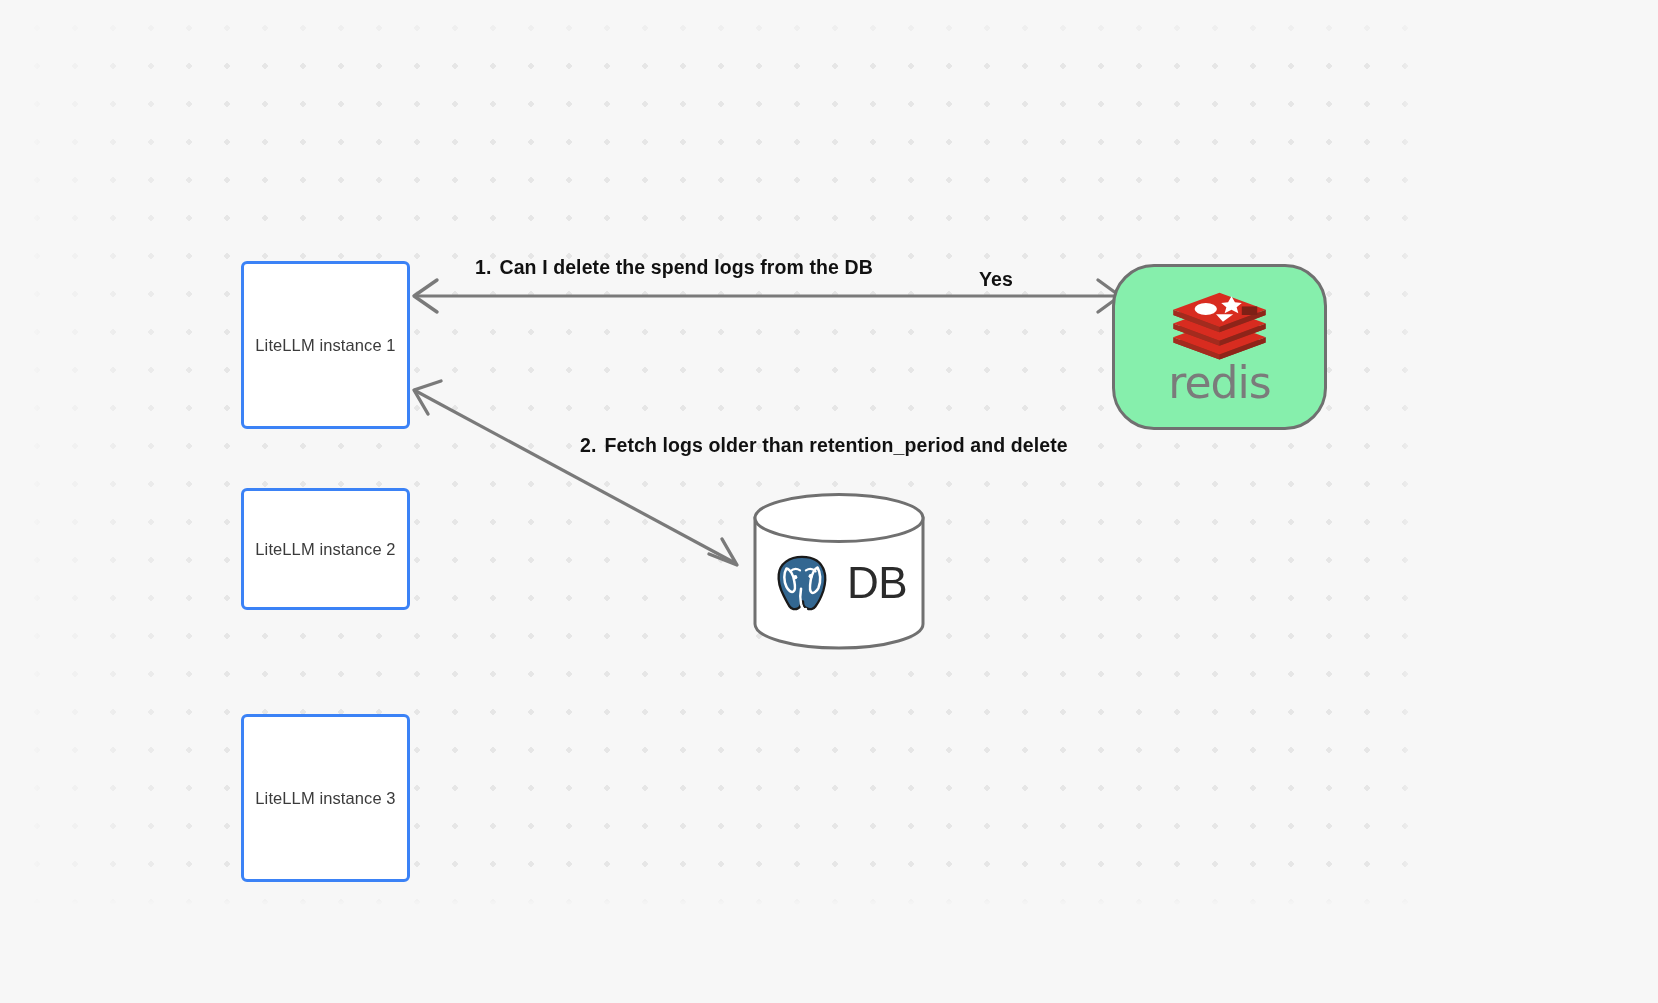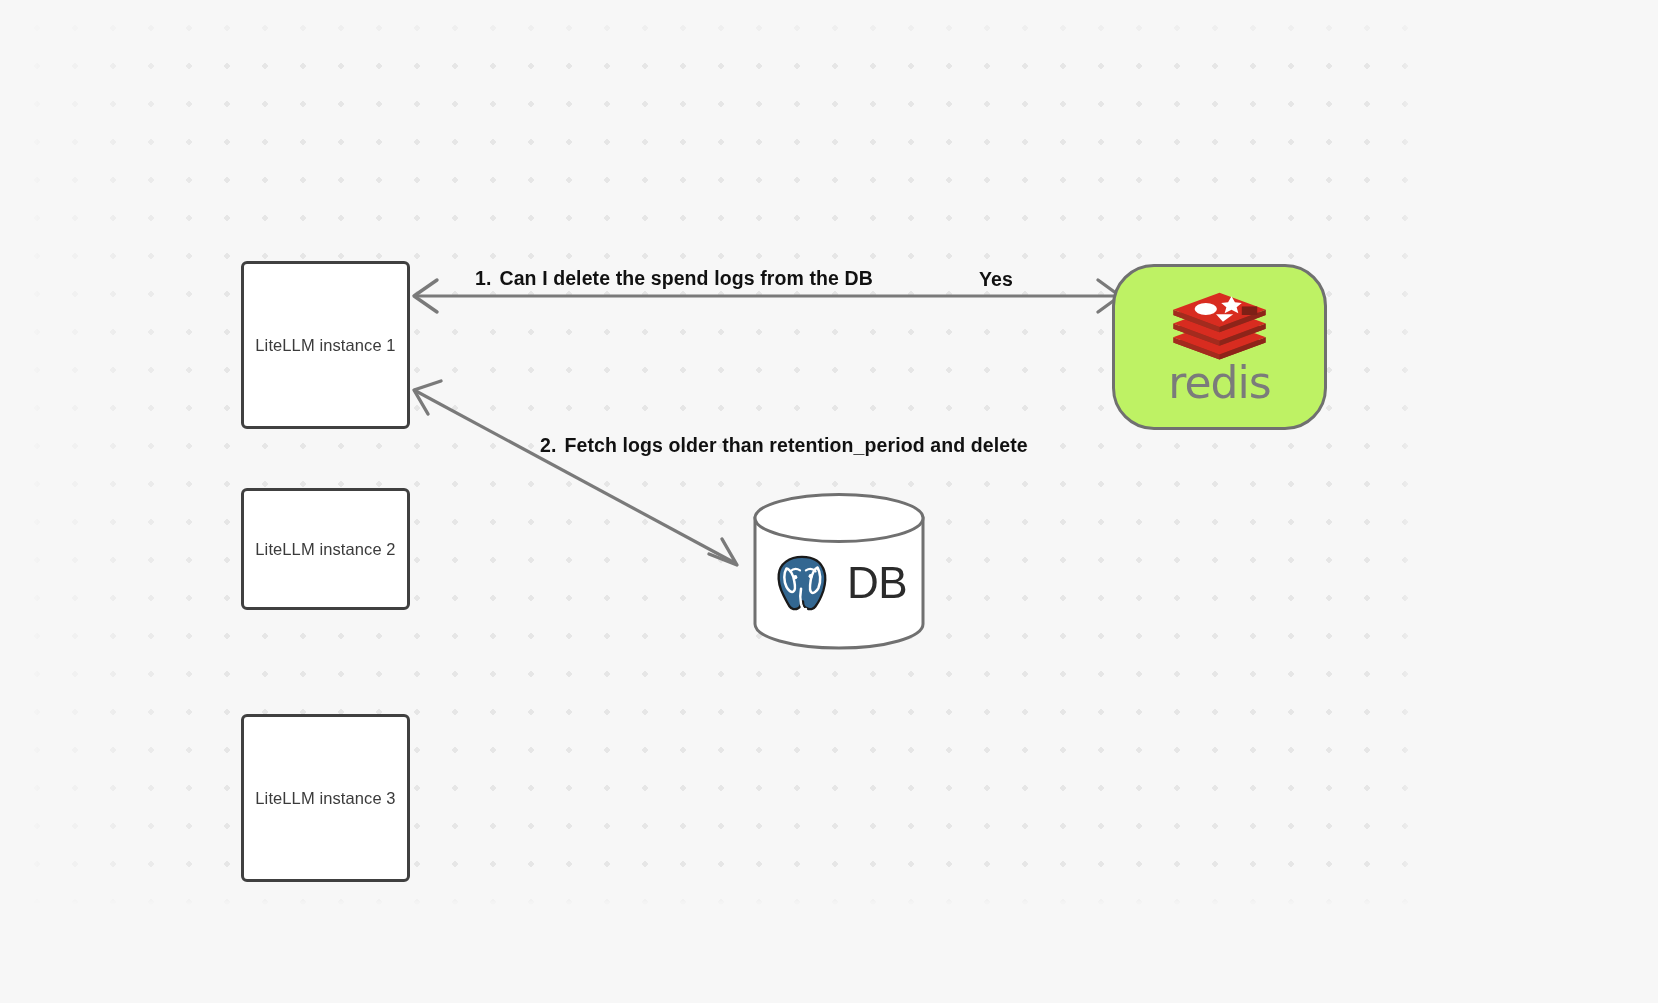--- a/index.html
+++ b/index.html
@@ -31,21 +31,21 @@
     mask-image: linear-gradient(to right, transparent 0px, #000 210px, #000 1400px, transparent 1420px),
                 linear-gradient(to bottom, transparent 0px, #000 62px, #000 890px, transparent 905px);
     mask-composite: intersect;
   }
 
   
   .node-box {
     position: absolute;
     box-sizing: border-box;
     background: #ffffff;
-    border: 3px solid #404040;
+    border: 3px solid #3b82f6;
     border-radius: 6px;
     display: flex;
     align-items: center;
     justify-content: center;
   }
   .node-label {
     font-size: 16.5px;
     color: #3b3b3b;
     font-family: "Liberation Sans", sans-serif;
     letter-spacing: 0.1px;
@@ -55,21 +55,21 @@
   #node-instance-1 { left: 241px; top: 261px;  width: 169px; height: 168px; }
   #node-instance-2 { left: 241px; top: 488px;  width: 169px; height: 122px; }
   #node-instance-3 { left: 241px; top: 714px;  width: 169px; height: 168px; }
 
   
   #node-redis {
     position: absolute;
     left: 1112px; top: 264px;
     width: 215px; height: 166px;
     box-sizing: border-box;
-    background: #bef264;
+    background: #86efac;
     border: 3px solid #707070;
     border-radius: 42px;
     display: flex;
     flex-direction: column;
     align-items: center;
     justify-content: center;
   }
   .redis-logo-wrap {
     width: 105px;
     height: 72px;
@@ -117,24 +117,24 @@
   
   .edge-label {
     position: absolute;
     font-family: "Liberation Sans", sans-serif;
     font-weight: bold;
     color: #111111;
     font-size: 19.5px;
     white-space: nowrap;
     letter-spacing: 0.1px;
   }
-  #edge-label-1 { left: 475px; top: 267px; }
+  #edge-label-1 { left: 475px; top: 256px; }
   #edge-label-1 .step-num { margin-right: 8px; }
   #edge-label-yes { left: 979px; top: 268px; }
-  #edge-label-2 { left: 540px; top: 434px; }
+  #edge-label-2 { left: 580px; top: 434px; }
   #edge-label-2 .step-num { margin-right: 8px; }
 
   
   #edges {
     position: absolute;
     left: 0; top: 0;
     width: 1658px;
     height: 1003px;
     pointer-events: none;
   }

